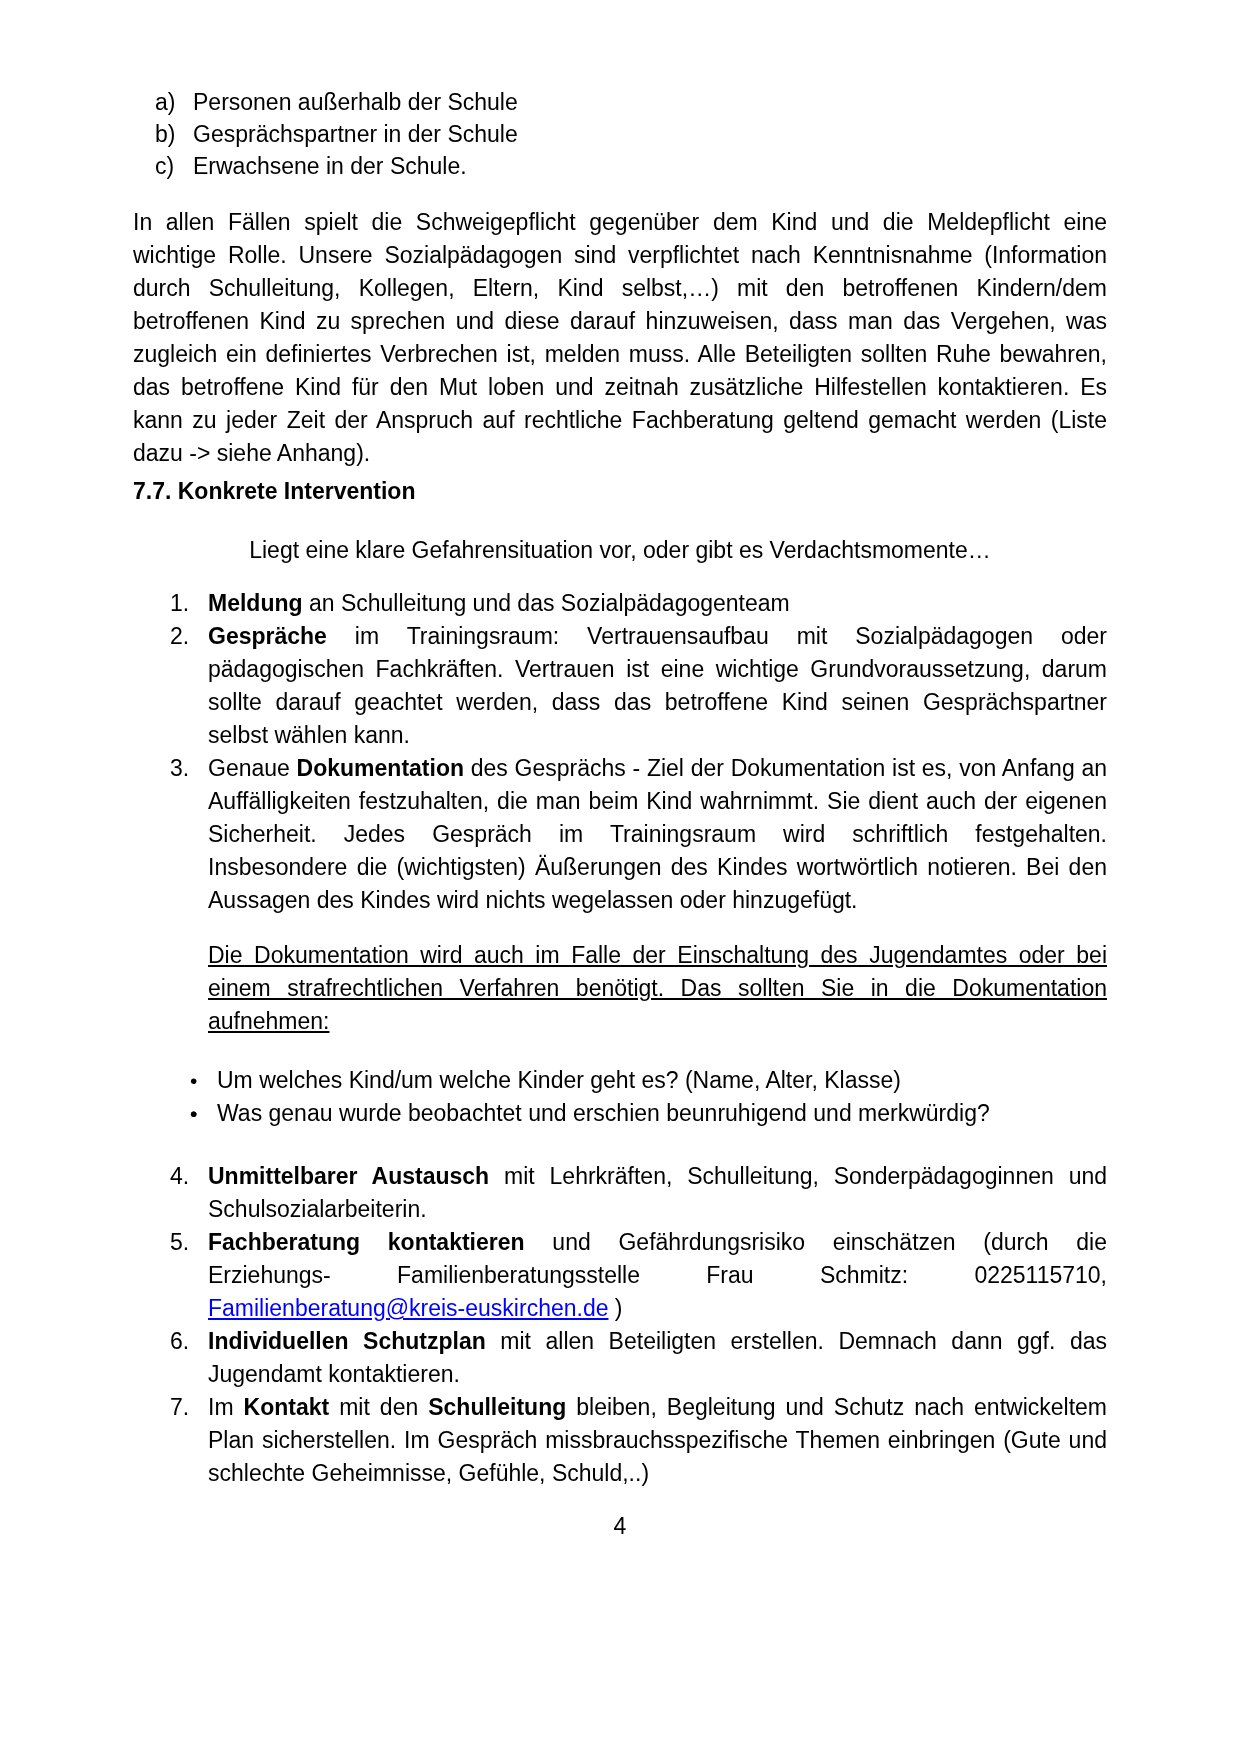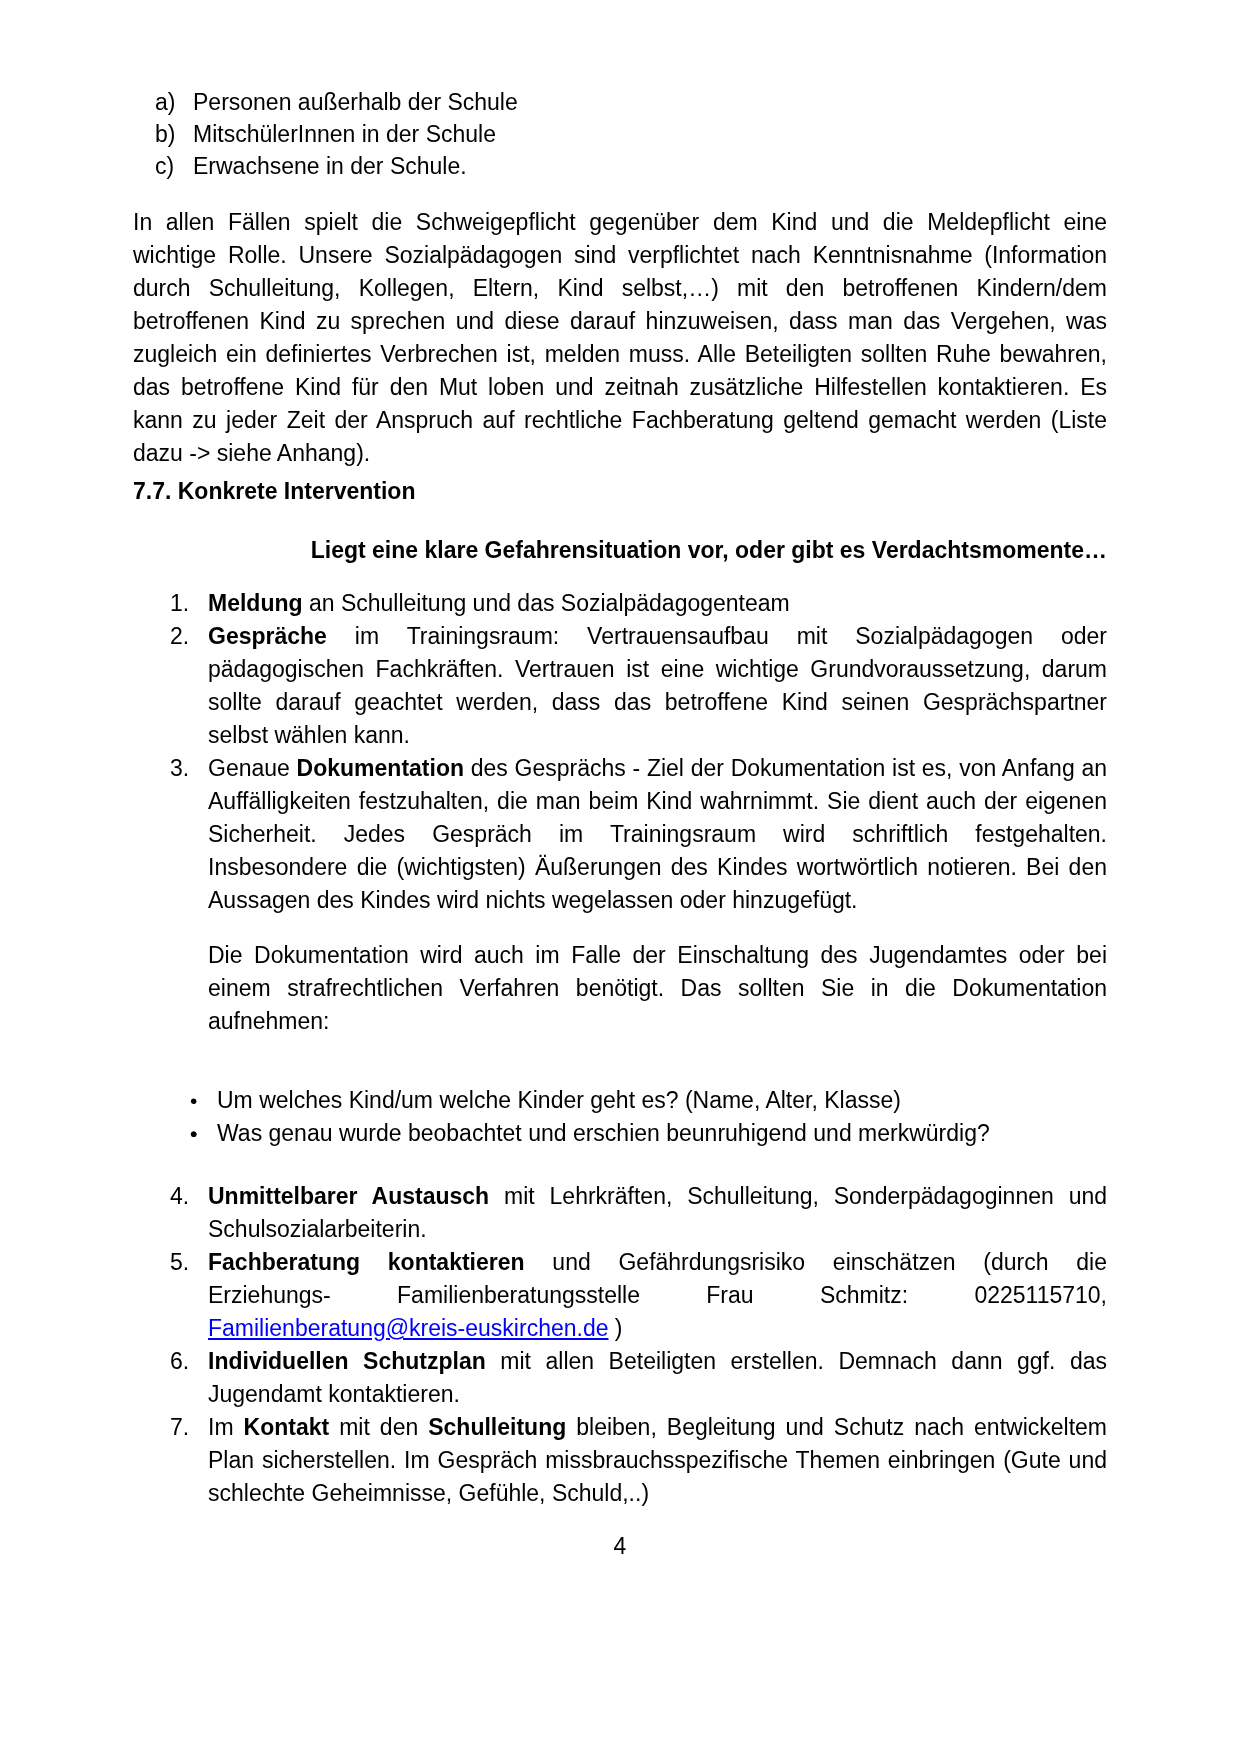--- a/index.html
+++ b/index.html
@@ -21,56 +21,57 @@
     overflow: hidden;
   }
   .para {
     margin: 0 0 5px 0;
     text-align: justify;
   }
   .heading {
     font-weight: bold;
     margin: 0 0 26px 0;
   }
-  .intro { margin: 0 0 20px 0; text-align: right; font-weight: bold; }
+  .intro { margin: 0 0 20px 0; text-align: center; }
   .list { margin: 0; }
   .li { position: relative; }
   .li-text { display: inline; }
   .letter-list { margin-bottom: 24px; }
   .letter-list .li { padding-left: 60px; text-align: left; line-height: 32px; }
   .letter-list .marker { position: absolute; left: 22px; }
   .num-list .li { padding-left: 75px; text-align: justify; }
   .num-list .marker { position: absolute; left: 37px; }
   .num-list-1 { margin-bottom: 22px; }
   .num-list-2 { margin-bottom: 20px; }
   .bullet-list { margin-bottom: 30px; }
   .bullet-list .li { padding-left: 84px; text-align: justify; }
   .bullet-list .marker { position: absolute; left: 57px; font-size: 21px; }
   .doc-note {
-    margin: 0 0 46px 75px;
+    margin: 0 0 26px 75px;
     text-align: justify;
+    text-decoration: underline;
   }
   b { font-weight: bold; }
   a.doc-link {
     color: var(--link-color, #0000ff);
     cursor: pointer;
   }
   .page-number {
     margin-top: 20px;
     text-align: center;
   }
 </style>
 </head>
 <body>
 
 <div class="page" style="--page-bg: #ffffff; --text-color: #000000; --link-color: #0000ff;">
 
   <div class="list letter-list">
       <div class="li"><span class="marker">a)</span><span class="li-text"><span>Personen außerhalb der Schule</span></span></div>
-      <div class="li"><span class="marker">b)</span><span class="li-text"><span>MitschülerInnen in der Schule</span></span></div>
+      <div class="li"><span class="marker">b)</span><span class="li-text"><span>Gesprächspartner in der Schule</span></span></div>
       <div class="li"><span class="marker">c)</span><span class="li-text"><span>Erwachsene in der Schule.</span></span></div>
     </div>
 
   <p class="para">In allen Fällen spielt die Schweigepflicht gegenüber dem Kind und die Meldepflicht eine wichtige Rolle. Unsere Sozialpädagogen sind verpflichtet nach Kenntnisnahme (Information durch Schulleitung, Kollegen, Eltern, Kind selbst,…) mit den betroffenen Kindern/dem betroffenen Kind zu sprechen und diese darauf hinzuweisen, dass man das Vergehen, was zugleich ein definiertes Verbrechen ist, melden muss. Alle Beteiligten sollten Ruhe bewahren, das betroffene Kind für den Mut loben und zeitnah zusätzliche Hilfestellen kontaktieren. Es kann zu jeder Zeit der Anspruch auf rechtliche Fachberatung geltend gemacht werden (Liste dazu -&gt; siehe Anhang).</p>
 
   <div class="heading">7.7. Konkrete Intervention</div>
 
   <p class="intro">Liegt eine klare Gefahrensituation vor, oder gibt es Verdachtsmomente…</p>
 
   <div class="list num-list num-list-1">

